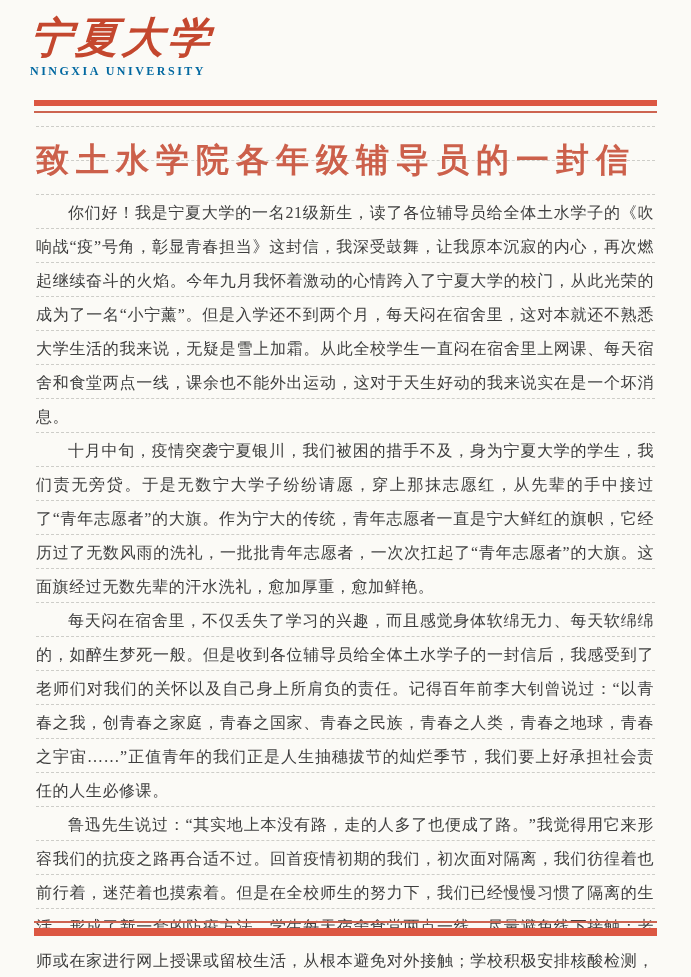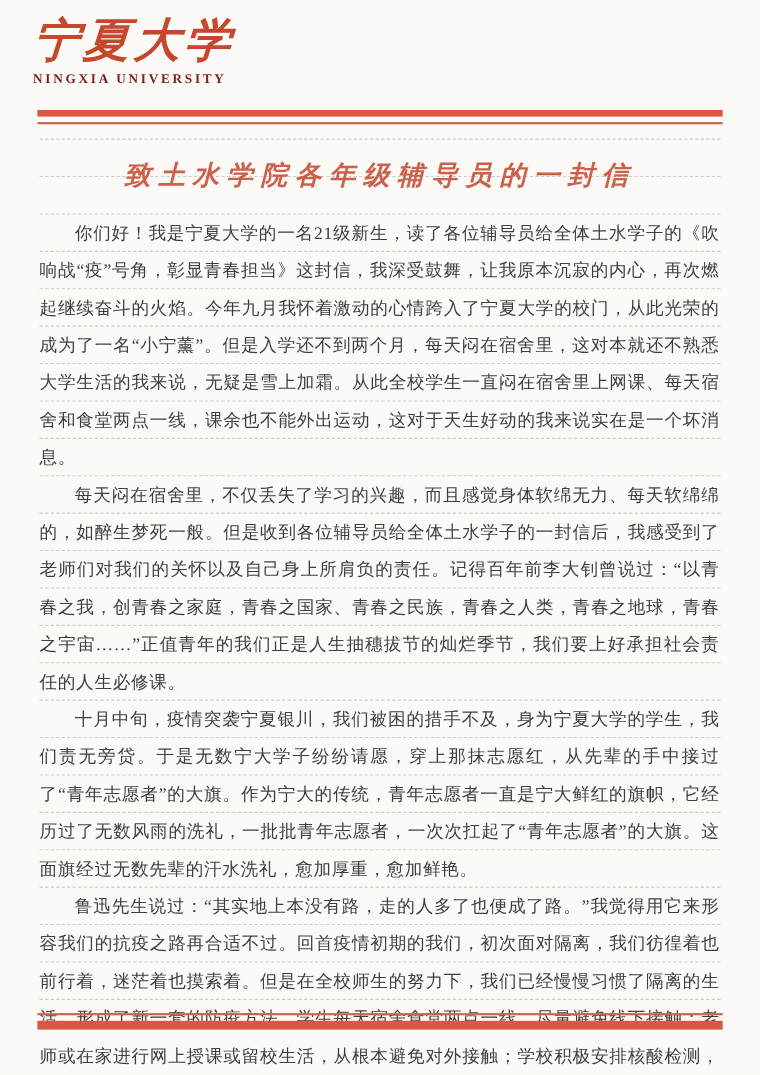--- a/index.html
+++ b/index.html
@@ -25,21 +25,21 @@
     font-weight: bold;
     font-style: italic;
     color: #c4472e;
     letter-spacing: 4px;
     line-height: 48px;
     transform: skewX(-4deg);
   }
   .logo-en {
     font-size: 12px;
     font-weight: bold;
-    color: #7f1d1d;
+    color: #0369a1;
     letter-spacing: 2.5px;
     margin-top: 2px;
   }
   
   .bar-thick {
     position: absolute;
     left: 34px;
     right: 34px;
     height: 6px;
     background: #dc5742;
@@ -54,28 +54,27 @@
   .top-thick { top: 100px; }
   .top-thin  { top: 111px; }
   .bottom-thin  { top: 921px; }
   .bottom-thick { top: 928px; height: 8px; }
   
   .title {
     position: absolute;
     top: 134px;
     left: 36px;
     right: 36px;
-    text-align: center;
-    font-size: 24px;
+    text-align: left;
+    font-size: 33px;
     font-weight: 600;
     color: #cc604b;
     letter-spacing: 7px;
     line-height: 52px;
     white-space: nowrap;
-    font-style: italic;
   }
   
   .rules {
     position: absolute;
     left: 36px;
     right: 36px;
     top: 126px;
     height: 790px;
     pointer-events: none;
   }
@@ -141,19 +140,19 @@
     <div class="rule-line" style="top: 680px;"></div>
     <div class="rule-line" style="top: 714px;"></div>
     <div class="rule-line" style="top: 748px;"></div>
     <div class="rule-line" style="top: 782px;"></div>
   </div>
 
 <div class="title">致土水学院各年级辅导员的一封信</div>
 
 <div class="letter">
   <p>你们好！我是宁夏大学的一名21级新生，读了各位辅导员给全体土水学子的《吹响战“疫”号角，彰显青春担当》这封信，我深受鼓舞，让我原本沉寂的内心，再次燃起继续奋斗的火焰。今年九月我怀着激动的心情跨入了宁夏大学的校门，从此光荣的成为了一名“小宁薰”。但是入学还不到两个月，每天闷在宿舍里，这对本就还不熟悉大学生活的我来说，无疑是雪上加霜。从此全校学生一直闷在宿舍里上网课、每天宿舍和食堂两点一线，课余也不能外出运动，这对于天生好动的我来说实在是一个坏消息。</p>
+  <p>十月中旬，疫情突袭宁夏银川，我们被困的措手不及，身为宁夏大学的学生，我们责无旁贷。于是无数宁大学子纷纷请愿，穿上那抹志愿红，从先辈的手中接过了“青年志愿者”的大旗。作为宁大的传统，青年志愿者一直是宁大鲜红的旗帜，它经历过了无数风雨的洗礼，一批批青年志愿者，一次次扛起了“青年志愿者”的大旗。这面旗经过无数先辈的汗水洗礼，愈加厚重，愈加鲜艳。</p>
   <p>每天闷在宿舍里，不仅丢失了学习的兴趣，而且感觉身体软绵无力、每天软绵绵的，如醉生梦死一般。但是收到各位辅导员给全体土水学子的一封信后，我感受到了老师们对我们的关怀以及自己身上所肩负的责任。记得百年前李大钊曾说过：“以青春之我，创青春之家庭，青春之国家、青春之民族，青春之人类，青春之地球，青春之宇宙……”正值青年的我们正是人生抽穗拔节的灿烂季节，我们要上好承担社会责任的人生必修课。</p>
-  <p>十月中旬，疫情突袭宁夏银川，我们被困的措手不及，身为宁夏大学的学生，我们责无旁贷。于是无数宁大学子纷纷请愿，穿上那抹志愿红，从先辈的手中接过了“青年志愿者”的大旗。作为宁大的传统，青年志愿者一直是宁大鲜红的旗帜，它经历过了无数风雨的洗礼，一批批青年志愿者，一次次扛起了“青年志愿者”的大旗。这面旗经过无数先辈的汗水洗礼，愈加厚重，愈加鲜艳。</p>
   <p>鲁迅先生说过：“其实地上本没有路，走的人多了也便成了路。”我觉得用它来形容我们的抗疫之路再合适不过。回首疫情初期的我们，初次面对隔离，我们彷徨着也前行着，迷茫着也摸索着。但是在全校师生的努力下，我们已经慢慢习惯了隔离的生活，形成了新一套的防疫方法。学生每天宿舍食堂两点一线，尽量避免线下接触；老师或在家进行网上授课或留校生活，从根本避免对外接触；学校积极安排核酸检测，做好全面统筹。不仅同学在努力，学校和老师也在努力，在我们共同的努力下我们终于走出了一条路。”</p>
 </div>
 
 <div class="bar-thin bottom-thin"></div>
 <div class="bar-thick bottom-thick"></div>
 
 </body></html>

